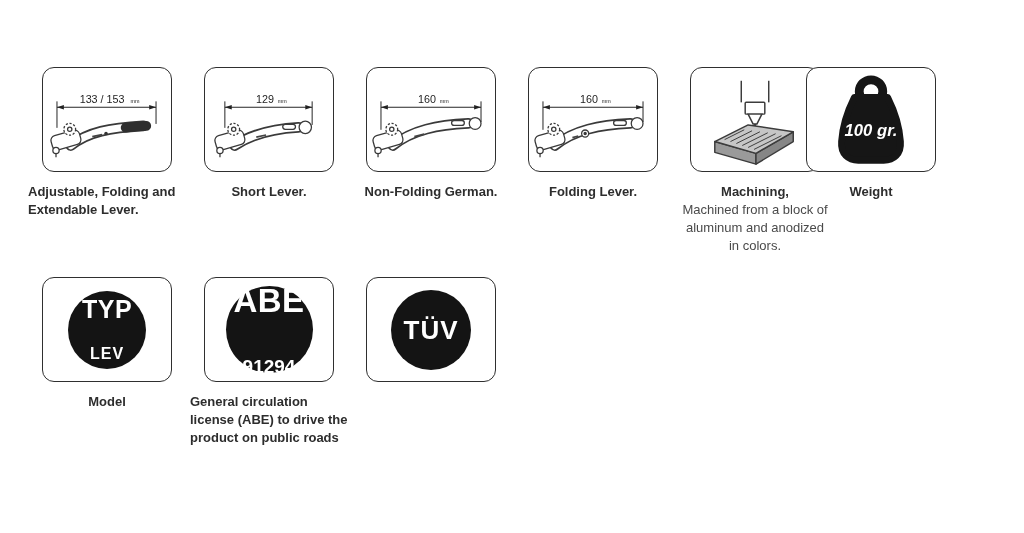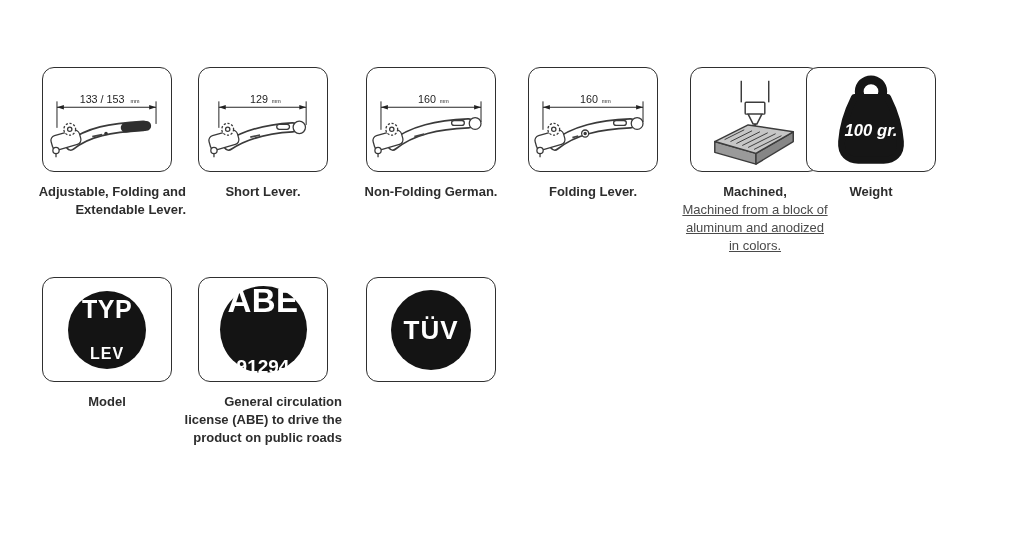--- a/index.html
+++ b/index.html
@@ -2,31 +2,31 @@
 <html><head>
 <meta charset="utf-8">
 <style>
   html,body{margin:0;padding:0;background:#ffffff;}
   .stage{
     position:relative;width:1020px;height:533px;background:#ffffff;
     font-family:"Liberation Sans",sans-serif;overflow:hidden;
   }
   .col{position:absolute;width:180px;display:flex;flex-direction:column;align-items:center;}
   .r1{top:67px}.r2{top:277px}
-  .c1{left:17px}.c2{left:173px}.c3{left:341px}.c4{left:503px}.c5{left:665px}.c6{left:781px}
+  .c1{left:17px}.c2{left:179px}.c3{left:341px}.c4{left:503px}.c5{left:665px}.c6{left:781px}
 
   .card{
     width:130px;height:105px;box-sizing:border-box;flex:0 0 105px;
     border:1.5px solid #2f2f2f;border-radius:12px;background:#fff;
     display:flex;align-items:center;justify-content:center;
   }
   svg.art{display:block}
 
-  .label{margin-top:11px;font-size:13px;line-height:18px;font-weight:700;color:#2d2d2d;text-align:right;}
-  .desc{font-size:13px;line-height:18px;font-weight:400;color:#4a4a4a;text-align:center;text-decoration:underline;}
+  .label{margin-top:11px;font-size:13px;line-height:18px;font-weight:700;color:#2d2d2d;text-align:left;}
+  .desc{font-size:13px;line-height:18px;font-weight:400;color:#4a4a4a;text-align:center;}
   .w158{max-width:158px}.w152{max-width:152px}.w150{max-width:150px}
 
   .dim{font-size:11px;fill:#1e1e1e;font-family:"Liberation Sans",sans-serif;}
   .dimu{font-size:5.5px;fill:#1e1e1e;font-family:"Liberation Sans",sans-serif;}
   .wt{font-size:17px;font-weight:700;font-style:italic;fill:#ffffff;font-family:"Liberation Sans",sans-serif;}
 
   .badge{
     border-radius:50%;background:#141414;color:#ffffff;font-weight:700;line-height:1;
     display:flex;flex-direction:column;align-items:center;justify-content:center;gap:24px;
   }
@@ -197,21 +197,21 @@
             <line x1="34" y1="72" x2="54" y2="62"></line>
             <line x1="40" y1="74" x2="62" y2="63"></line>
             <line x1="46" y1="76" x2="70" y2="64"></line>
             <line x1="52" y1="78" x2="78" y2="65"></line>
             <line x1="58" y1="80" x2="86" y2="66"></line>
             <line x1="64" y1="82" x2="92" y2="68"></line>
           </g>
         </g>
       </svg>
     </div>
-    <div class="label">Machined,</div>
+    <div class="label">Machining,</div>
     <div class="desc w150">Machined from a block of aluminum and anodized in colors.</div>
   </div>
 
   <div class="col r1 c6">
     <div class="card">
       <svg class="art" width="128" height="102" viewBox="0 0 130 104">
         <circle cx="65" cy="23" r="12" fill="none" stroke="#161616" stroke-width="9"></circle>
         <path d="M 48,29 L 82,29 C 88,41 94,58 95,74 C 96,87 88,93 78,93 L 52,93 C 42,93 34,87 35,74 C 36,58 42,41 48,29 Z" fill="#161616" stroke="#161616" stroke-width="7" stroke-linejoin="round"></path>
         <text x="65" y="68" text-anchor="middle" class="wt">100 gr.</text>
       </svg>

